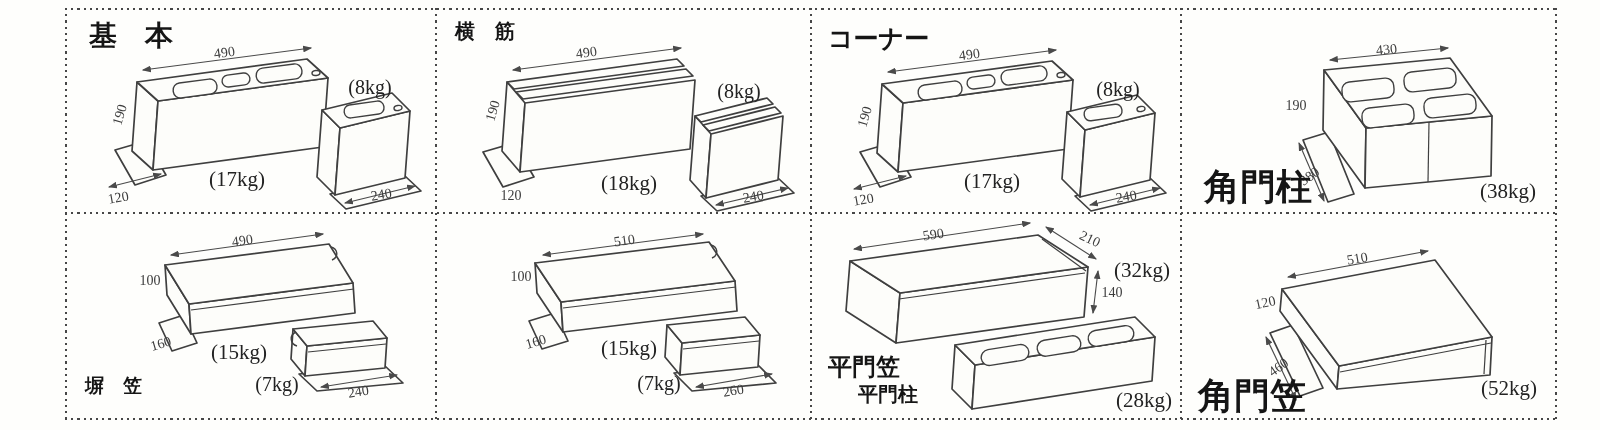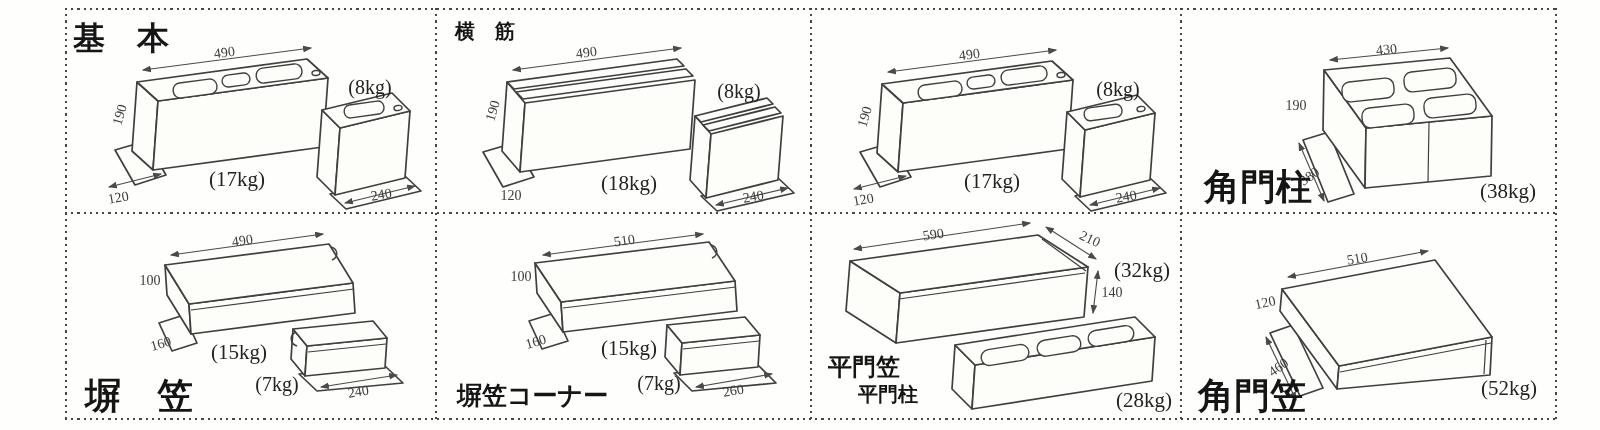--- a/index.html
+++ b/index.html
@@ -68,21 +68,21 @@
         <polygon class="face" points="255,100 273,118 268,185 250,167"></polygon>
         <polygon class="face" points="273,118 343,101 338,168 268,185"></polygon>
         <polygon class="face" points="255,100 325,83 343,101 273,118"></polygon>
         <rect class="hole" x="277" y="93" width="40" height="13" rx="6" transform="rotate(-8 297 99)"></rect>
         <ellipse class="hole" cx="331" cy="98" rx="4" ry="2.5" transform="rotate(-8 331 98)"></ellipse>
       </g>
       <line class="dim" x1="278" y1="193" x2="348" y2="176"></line>
       <text class="num" x="315" y="189" transform="rotate(-10 315 189)">240</text>
       <text class="wt2" x="303" y="84">(8kg)</text>
     </svg>
-    <div class="title" style="left:6px;top:10px;font-size:32px">基　本</div>
+    <div class="title" style="left:22px;top:10px;font-size:28px">基　本</div>
   </div>
 
   <div class="cell" style="left:437px;top:10px;width:371px;height:202px">
     <svg width="371" height="202" viewBox="0 0 371 202">
       <g>
         <polygon class="face" points="46,142 77,133 97,167 66,177"></polygon>
         <polygon class="face" points="70,72 88,93 83,162 65,141"></polygon>
         <polygon class="face" points="88,93 258,70 253,139 83,162"></polygon>
         <polygon class="face" points="70,72 240,49 247,56 77,79"></polygon>
         <polygon class="face" points="79,82 249,59 256,66 86,89"></polygon>
@@ -129,20 +129,21 @@
         <polygon class="face" points="255,102 273,120 268,187 250,169"></polygon>
         <polygon class="face" points="273,120 343,103 338,170 268,187"></polygon>
         <polygon class="face" points="255,102 325,85 343,103 273,120"></polygon>
         <rect class="hole" x="272" y="96" width="38" height="13" rx="6" transform="rotate(-8 291 102)"></rect>
         <ellipse class="hole" cx="329" cy="99" rx="4" ry="2.5" transform="rotate(-8 329 99)"></ellipse>
       </g>
       <line class="dim" x1="278" y1="195" x2="348" y2="178"></line>
       <text class="num" x="315" y="191" transform="rotate(-10 315 191)">240</text>
       <text class="wt2" x="306" y="86">(8kg)</text>
     </svg>
+    <div class="title" style="left:16px;top:14px;font-size:25px">コーナー</div>
   </div>
 
   <div class="cell" style="left:1182px;top:10px;width:371px;height:202px">
     <svg width="371" height="202" viewBox="0 0 371 202">
       <g>
         <polygon class="face" points="121,130 147,122 172,184 146,192"></polygon>
         <polygon class="face" points="142,60 184,118 183,178 141,120"></polygon>
         <polygon class="face" points="184,118 310,106 309,166 183,178"></polygon>
         <polygon class="face" points="142,60 268,48 310,106 184,118"></polygon>
         <line class="edge" x1="247" y1="112" x2="246" y2="172"></line>
@@ -181,21 +182,21 @@
         <polygon class="face" points="226,114 240,131 238,161 224,144"></polygon>
         <polygon class="face" points="240,131 320,123 318,153 238,161"></polygon>
         <polygon class="face" points="226,114 306,106 320,123 240,131"></polygon>
         <line class="edge" x1="241" y1="137" x2="319" y2="129"></line>
         <path class="notch" d="M229,117 c-7,3 -6,12 1,14"></path>
       </g>
       <line class="dim" x1="254" y1="172" x2="330" y2="160"></line>
       <text class="num" x="292" y="181" transform="rotate(-9 292 181)">240</text>
       <text class="wt2" x="210" y="176">(7kg)</text>
     </svg>
-    <div class="title" style="left:18px;top:160px;font-size:36px">塀　笠</div>
+    <div class="title" style="left:18px;top:160px;font-size:19px">塀　笠</div>
   </div>
 
   <div class="cell" style="left:437px;top:215px;width:371px;height:203px">
     <svg width="371" height="203" viewBox="0 0 371 203">
       <g>
         <polygon class="face" points="92,106 118,98 131,126 105,134"></polygon>
         <polygon class="face" points="98,48 124,87 126,117 100,78"></polygon>
         <polygon class="face" points="124,87 298,66 300,96 126,117"></polygon>
         <polygon class="face" points="98,48 272,27 298,66 124,87"></polygon>
         <line class="edge" x1="126" y1="93" x2="299" y2="72"></line>
@@ -210,21 +211,20 @@
         <polygon class="face" points="237,158 321,150 339,168 255,176"></polygon>
         <polygon class="face" points="230,110 245,128 243,160 228,142"></polygon>
         <polygon class="face" points="245,128 323,120 321,152 243,160"></polygon>
         <polygon class="face" points="230,110 308,102 323,120 245,128"></polygon>
         <line class="edge" x1="246" y1="134" x2="322" y2="126"></line>
       </g>
       <line class="dim" x1="259" y1="172" x2="335" y2="159"></line>
       <text class="num" x="297" y="180" transform="rotate(-9 297 180)">260</text>
       <text class="wt2" x="222" y="175">(7kg)</text>
     </svg>
-    <div class="title" style="left:20px;top:166px;font-size:25px">塀笠コーナー</div>
   </div>
 
   <div class="cell" style="left:812px;top:215px;width:366px;height:203px">
     <svg width="366" height="203" viewBox="0 0 366 203">
       <g>
         <polygon class="face" points="38,46 88,78 84,128 34,96"></polygon>
         <polygon class="face" points="88,78 276,52 272,102 84,128"></polygon>
         <polygon class="face" points="38,46 226,20 276,52 88,78"></polygon>
         <line class="edge" x1="87" y1="84" x2="273" y2="58"></line>
         <line class="edge" x1="230" y1="24" x2="274" y2="56"></line>

